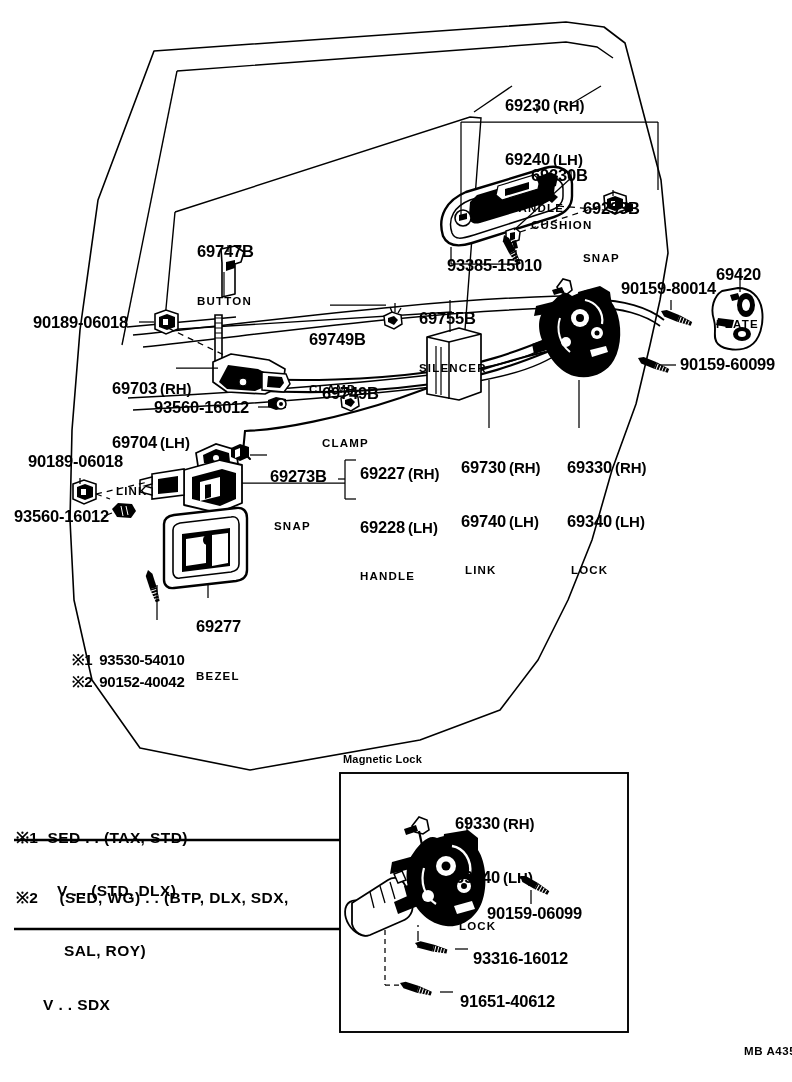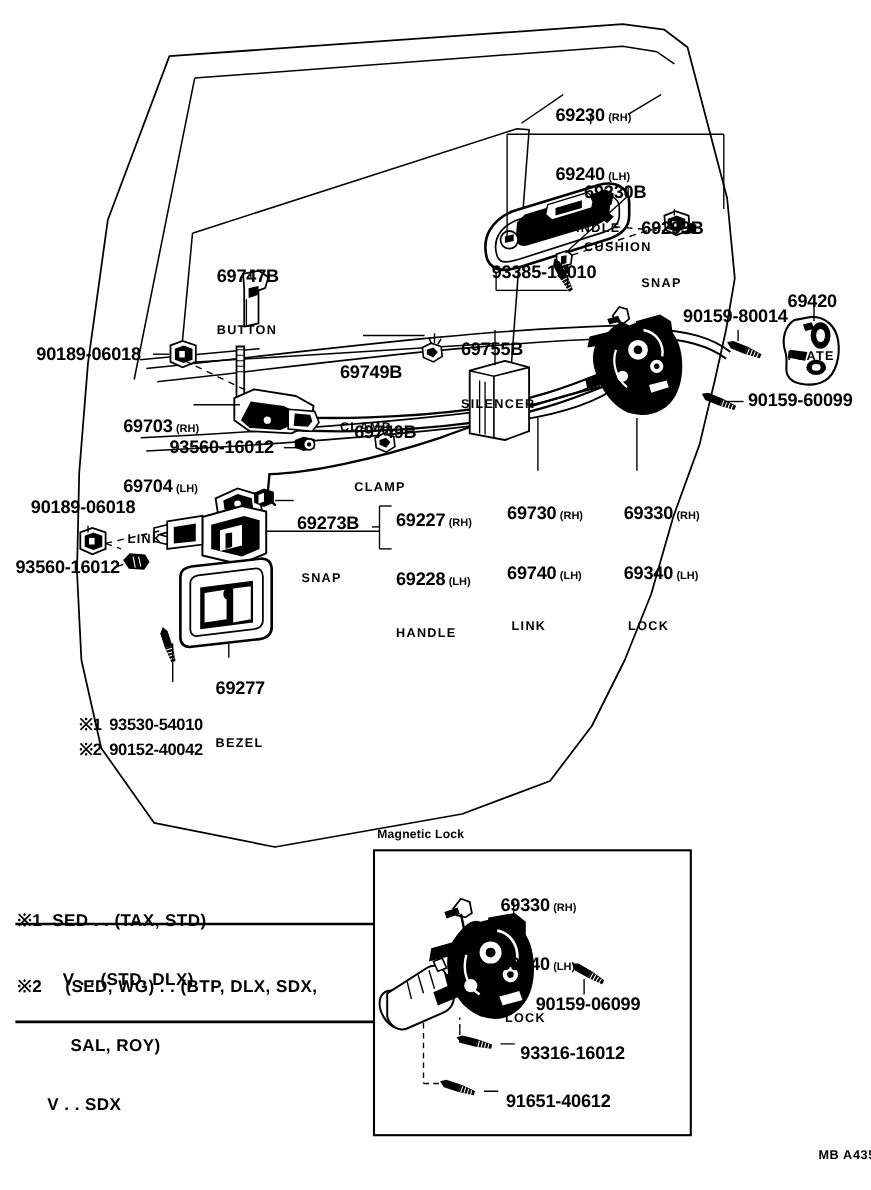--- a/index.html
+++ b/index.html
@@ -6,21 +6,21 @@
   body{
     width:792px;height:1082px;position:relative;overflow:hidden;
     font-family:"Liberation Sans", sans-serif;color:#000;
   }
   #stage{position:absolute;left:0;top:0;width:792px;height:1082px;}
   svg.layer{position:absolute;left:0;top:0;width:792px;height:1082px;overflow:visible;}
   .lbl{position:absolute;white-space:pre;line-height:1.05;color:#000;}
   .pn{font-size:16.5px;letter-spacing:-0.2px;font-weight:600;}
   .pn-sm{font-size:15px;letter-spacing:-0.3px;font-weight:600;}
   .sub{font-size:11.5px;letter-spacing:1.2px;font-weight:600;}
-  .side{font-size:10px;letter-spacing:0px;font-weight:600;}
+  .side{font-size:15px;letter-spacing:0px;font-weight:600;}
   .legend{font-size:15.5px;letter-spacing:0.4px;font-weight:600;}
   .inset-title{font-size:11px;letter-spacing:0.2px;font-weight:600;}
   .corner{font-size:11.5px;letter-spacing:0.6px;font-weight:700;}
   .row{display:flex;align-items:baseline;}
   .row .side{margin-left:3px;}
 </style>
 </head>
 <body>
 
 <div id="stage">
@@ -389,21 +389,21 @@
   <div class="lbl" style="left:531px;top:133px;">
     <div class="pn">69230B</div>
     <div class="sub" style="margin-top:1px;">CUSHION</div>
   </div>
 
   <div class="lbl" style="left:583px;top:166px;">
     <div class="pn">69293B</div>
     <div class="sub" style="margin-top:1px;">SNAP</div>
   </div>
 
-  <div class="lbl pn" style="left:447px;top:240px;">93385-15010</div>
+  <div class="lbl pn" style="left:447px;top:257px;">93385-15010</div>
 
   <div class="lbl" style="left:197px;top:209px;">
     <div class="pn">69747B</div>
     <div class="sub" style="margin-top:1px;">BUTTON</div>
   </div>
 
   <div class="lbl" style="left:309px;top:297px;">
     <div class="pn">69749B</div>
     <div class="sub" style="margin-top:1px;">CLAMP</div>
   </div>

